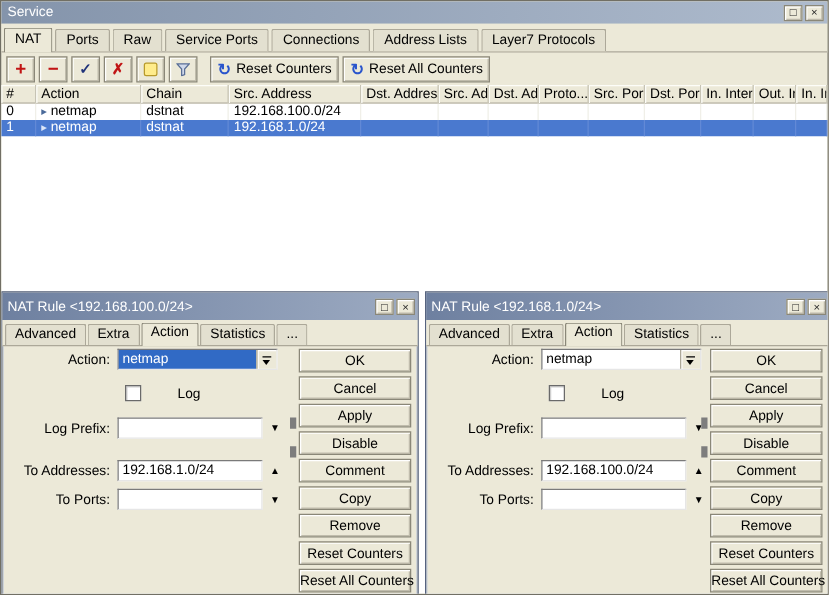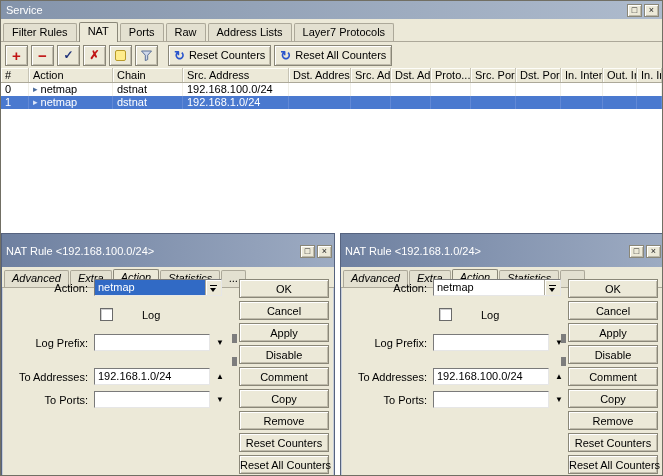--- a/index.html
+++ b/index.html
@@ -43,24 +43,24 @@
   .row.selected { background: #4a79cf; color: #fff; }
   .row.selected .c { border-right-color: #6289d6; }
   .action-cell { display: flex; align-items: center; gap: 3px; }
   .action-ic { font-size: 9px; color: #4a6a9a; line-height: 1; }
   .row.selected .action-ic { color: #dce6f8; }
 
   
   .dialog { position: absolute; top: 232px; height: 244px; background: #ece9d8; border: 1px solid #56637f; box-shadow: inset 0 0 0 1px #c6cdd9; z-index: 5; }
   .dlg-left { left: 0; width: 334px; }
   .dlg-right { left: 339px; width: 324px; }
-  .dtitle { height: 33px; background: linear-gradient(to right, #6e80a0, #9dabc2); display: flex; align-items: center; color: #fff; padding: 1px 2px 0 4px; }
+  .dtitle { height: 22px; background: linear-gradient(to right, #6e80a0, #9dabc2); display: flex; align-items: center; color: #fff; padding: 1px 2px 0 4px; }
   .dtitle-text { flex: 1; white-space: nowrap; overflow: hidden; }
   .dtabs { display: flex; align-items: flex-end; height: 21px; padding: 2px 2px 0; border-bottom: 1px solid #aca899; background: #ece9d8; }
-  .dtab { padding: 1px 7px 2px; border: 1px solid #aca899; border-bottom: none; border-radius: 2px 2px 0 0; margin-right: 1px; background: #e3e0d0; height: 17px; white-space: nowrap; font-style: italic; }
+  .dtab { padding: 1px 7px 2px; border: 1px solid #aca899; border-bottom: none; border-radius: 2px 2px 0 0; margin-right: 1px; background: #e3e0d0; height: 17px; white-space: nowrap; }
   .dtab.active { background: #ece9d8; height: 19px; margin-bottom: -1px; border-color: #8a8778; }
 
   .frow { position: absolute; display: flex; align-items: center; height: 17px; left: 6px; }
   .frow label { width: 86px; text-align: right; padding-right: 6px; white-space: nowrap; }
   .combo { display: flex; width: 128px; height: 17px; border: 1px solid; border-color: #7a7a7a #e6e6e6 #e6e6e6 #7a7a7a; background: #fff; }
   .combo-val { flex: 1; padding: 1px 3px; line-height: 13px; white-space: nowrap; overflow: hidden; }
   .combo-val.sel { background: #316ac5; color: #fff; }
   .combo-btn { width: 16px; background: #ece9d8; border-left: 1px solid #aca899; box-shadow: inset 1px 1px 0 #fff; display: flex; align-items: center; justify-content: center; }
   .dropglyph { display: inline-block; width: 7px; height: 8px; position: relative; }
   .dropglyph::before { content: ""; position: absolute; top: 1px; left: 0; width: 7px; height: 1px; background: #000; }
@@ -84,24 +84,25 @@
 
   <div class="titlebar">
     <span class="title-text">Service</span>
     <span class="winbtns">
       <button class="winbtn"><span>□</span></button>
       <button class="winbtn"><span>×</span></button>
     </span>
   </div>
 
   <div class="tabbar">
-    <div class="tab">Filter Rules</div>
     <div class="tab active">NAT</div>
     <div class="tab">Ports</div>
     <div class="tab">Raw</div>
+    <div class="tab">Service Ports</div>
+    <div class="tab">Connections</div>
     <div class="tab">Address Lists</div>
     <div class="tab">Layer7 Protocols</div>
   </div>
 
   <div class="toolbar">
     <button class="tbtn">
         <span class="ic ic-add">+</span>
       </button>
     <button class="tbtn">
         <span class="ic ic-remove">−</span>

